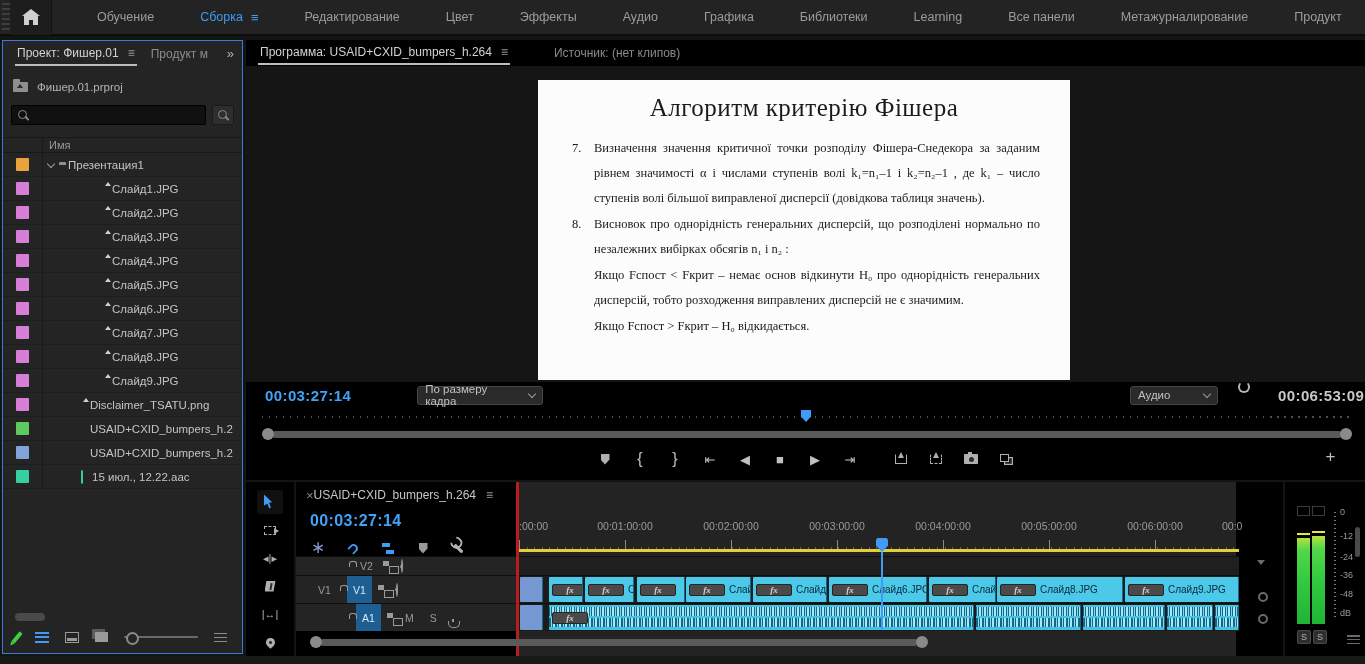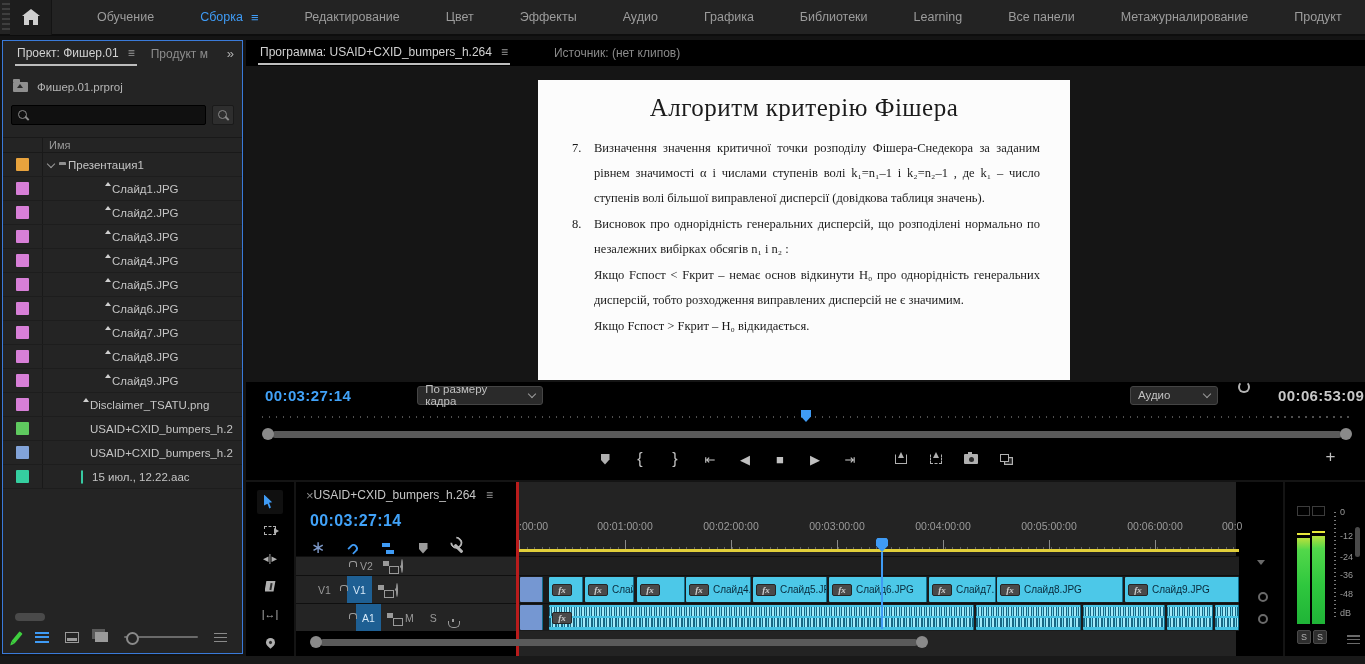--- a/index.html
+++ b/index.html
@@ -165,21 +165,21 @@
 .rlab:first-child,.rlab:last-child{transform:none}
 .rticks{position:absolute;left:0;top:56px;width:720px;height:14px;background:
  repeating-linear-gradient(90deg,#8a8a8a 0 1px,transparent 1px 106px) 0 2px/100% 12px no-repeat,
  repeating-linear-gradient(90deg,#606060 0 1px,transparent 1px 7.6px) 0 9px/100% 5px no-repeat}
 .workarea{position:absolute;left:0;top:67px;width:720px;height:3px;background:#e2cf3a}
 .vrow{position:absolute;left:0;width:720px;border-top:1px solid #0f0f0f;overflow:hidden}
 .vrow.v2{background:#1f1f1f}
 .vrow.v1{background:#1b1b1b}
 .vrow.a1{background:#1b1b1b}
 .clip{position:absolute;top:1px;bottom:1px;background:#4cc8e8;border-right:1px solid #0f6c8c;border-radius:1px;display:flex;align-items:center;gap:4px;padding-left:3px;overflow:hidden;font-size:10px;color:#08293a;white-space:nowrap}
-.fxb{flex:none;width:20px;height:12px;background:#4a4a4a;border:1px solid #262626;border-radius:2px;color:#d0d0d0;font:italic bold 9px "Liberation Serif",serif;display:flex;align-items:center;justify-content:center}
+.fxb{flex:none;width:36px;height:12px;background:#4a4a4a;border:1px solid #262626;border-radius:2px;color:#d0d0d0;font:italic bold 9px "Liberation Serif",serif;display:flex;align-items:center;justify-content:center}
 .fxb:empty{display:none}
 .clip[data-wave="y"]{background-color:#45c2e3;background-image:
  repeating-linear-gradient(90deg,rgba(10,72,100,.75) 0 1px,rgba(125,226,246,.9) 1px 2px,rgba(10,72,100,.75) 2px 3px,rgba(180,240,252,.85) 3px 5px),
  repeating-linear-gradient(90deg,rgba(10,72,100,.75) 0 2px,rgba(125,226,246,.9) 2px 3px,rgba(10,72,100,.75) 3px 4px,rgba(180,240,252,.85) 4px 6px);
  background-size:100% 9px,100% 9px;background-position:0 2px,0 13px;background-repeat:repeat-x,repeat-x}
 .playhead-line{position:absolute;top:70px;width:1.5px;height:77px;background:#3f9bf5;z-index:5}
 .playhead-marker{position:absolute;top:56px;width:12px;height:14px;margin-left:-5px;background:#3f9bf5;clip-path:polygon(0 12%,12% 0,88% 0,100% 12%,100% 55%,50% 100%,0 55%);z-index:6}
 .tl-hscroll{left:14px;top:154px;width:618px;position:absolute;height:12px}
 .tl-gutter{position:absolute;left:957px;top:74px;width:30px;height:100px}
 .gknob{position:absolute;left:5px;width:10px;height:10px;border:2px solid #6a6a6a;border-radius:50%}

